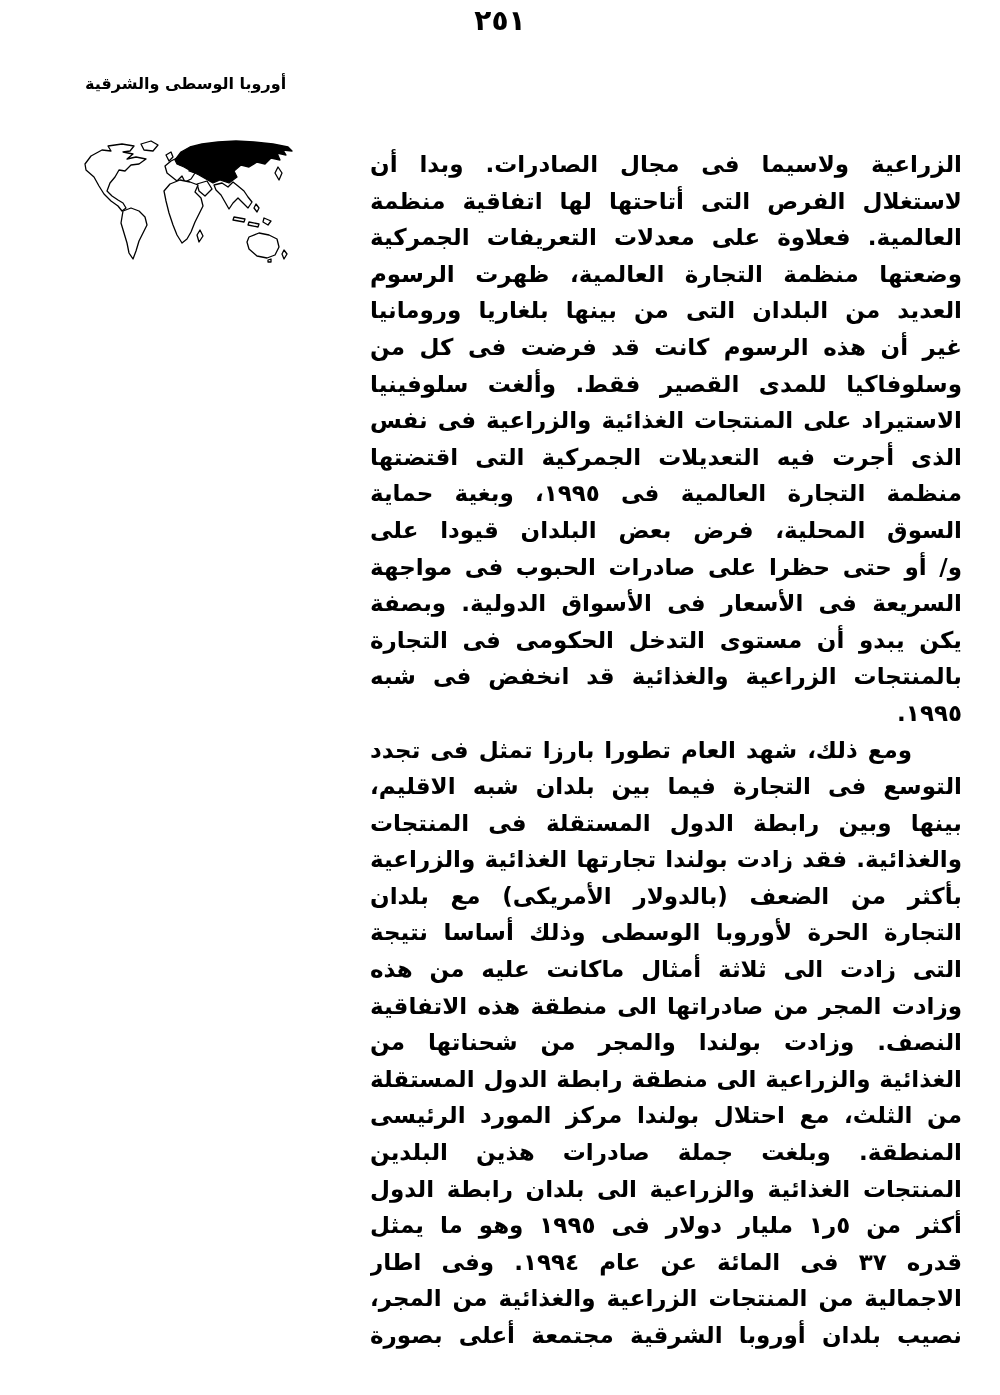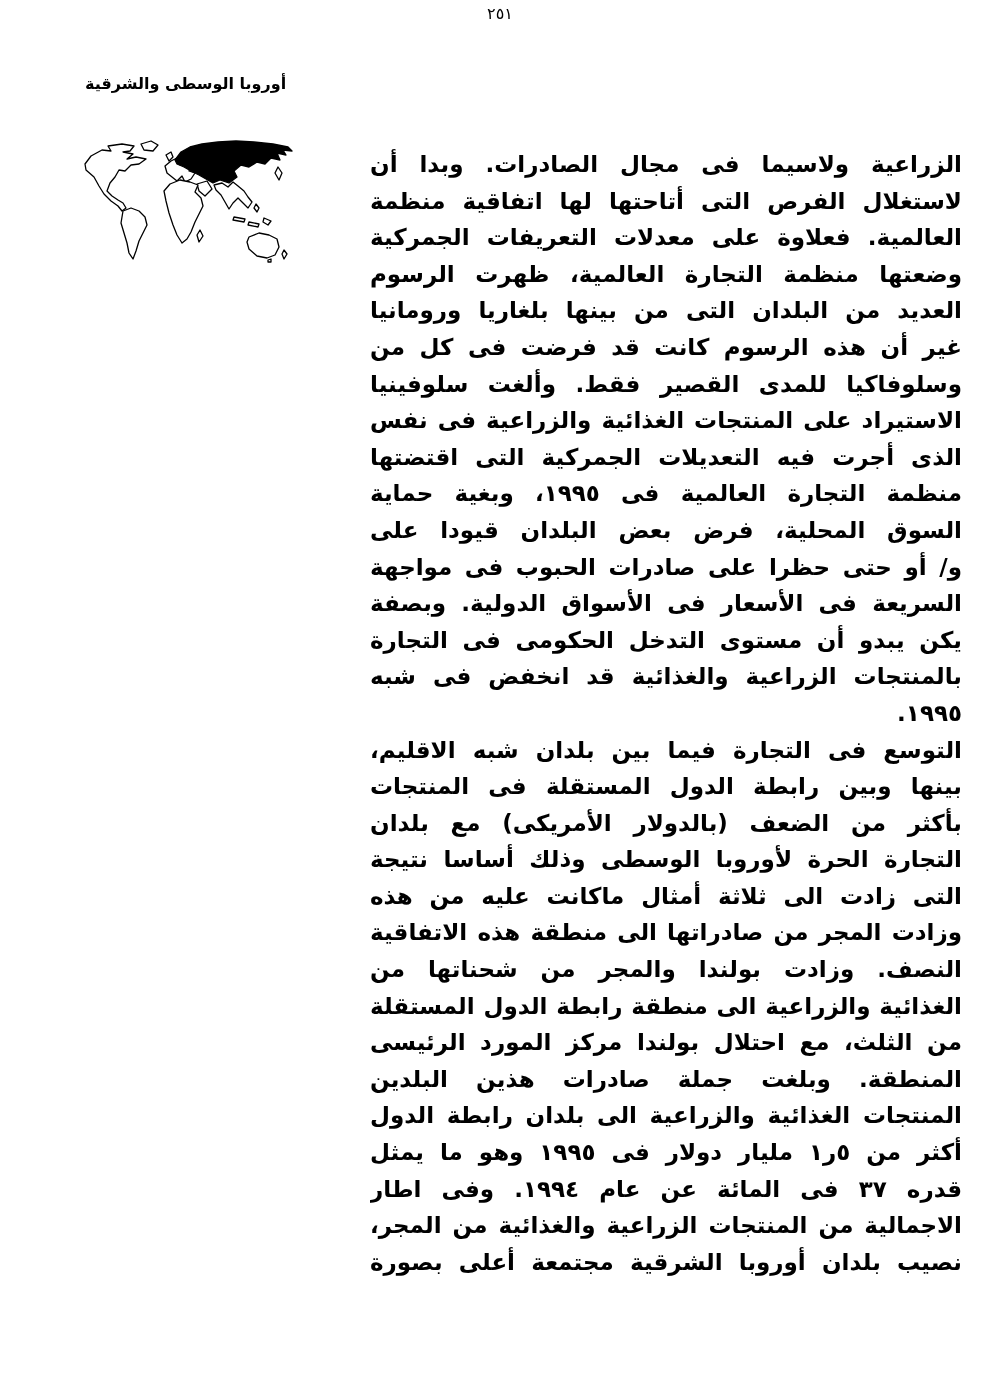--- a/index.html
+++ b/index.html
@@ -4,21 +4,21 @@
 <style>
   html,body { margin:0; padding:0; }
   body {
     width:1000px; height:1395px;
     background:#ffffff; color:#000000;
     font-family:"DejaVu Sans", sans-serif;
     position:relative; overflow:hidden;
   }
   .page-number {
     position:absolute; top:4px; left:0; width:1000px;
-    text-align:center; font-size:16px; font-weight:normal;
+    text-align:center; font-size:28px; font-weight:bold;
     direction:rtl;
   }
   .section-heading {
     position:absolute; top:74px; left:85px;
     font-size:16px; font-weight:bold;
     direction:rtl; white-space:nowrap;
   }
   .map-figure {
     position:absolute; top:138px; left:78px;
     width:220px; height:132px;
@@ -92,22 +92,24 @@
     <div class="line">وسلوفاكيا للمدى القصير فقط. وألغت سلوفينيا رسوم</div>
     <div class="line">الاستيراد على المنتجات الغذائية والزراعية فى نفس الوقت</div>
     <div class="line">الذى أجرت فيه التعديلات الجمركية التى اقتضتها اتفاقية</div>
     <div class="line">منظمة التجارة العالمية فى ١٩٩٥، وبغية حماية استقرار</div>
     <div class="line">السوق المحلية، فرض بعض البلدان قيودا على الصادرات</div>
     <div class="line">و/ أو حتى حظرا على صادرات الحبوب فى مواجهة الزيادة</div>
     <div class="line">السريعة فى الأسعار فى الأسواق الدولية. وبصفة عامة، لم</div>
     <div class="line">يكن يبدو أن مستوى التدخل الحكومى فى التجارة الدولية</div>
     <div class="line">بالمنتجات الزراعية والغذائية قد انخفض فى شبه الاقليم فى</div>
     <div class="line end">١٩٩٥.</div>
+    <div class="line indent">ومع ذلك، شهد العام تطورا بارزا تمثل فى تجدد</div>
     <div class="line">التوسع فى التجارة فيما بين بلدان شبه الاقليم، والتجارة</div>
     <div class="line">بينها وبين رابطة الدول المستقلة فى المنتجات الزراعية</div>
+    <div class="line">والغذائية. فقد زادت بولندا تجارتها الغذائية والزراعية</div>
     <div class="line">بأكثر من الضعف (بالدولار الأمريكى) مع بلدان اتفاقية</div>
     <div class="line">التجارة الحرة لأوروبا الوسطى وذلك أساسا نتيجة للواردات</div>
     <div class="line">التى زادت الى ثلاثة أمثال ماكانت عليه من هذه البلدان.</div>
     <div class="line">وزادت المجر من صادراتها الى منطقة هذه الاتفاقية بنحو</div>
     <div class="line">النصف. وزادت بولندا والمجر من شحناتها من المنتجات</div>
     <div class="line">الغذائية والزراعية الى منطقة رابطة الدول المستقلة بأكثر</div>
     <div class="line">من الثلث، مع احتلال بولندا مركز المورد الرئيسى لتلك</div>
     <div class="line">المنطقة. وبلغت جملة صادرات هذين البلدين مجتمعين من</div>
     <div class="line">المنتجات الغذائية والزراعية الى بلدان رابطة الدول المستقلة</div>
     <div class="line">أكثر من ٥ر١ مليار دولار فى ١٩٩٥ وهو ما يمثل توسعا</div>

